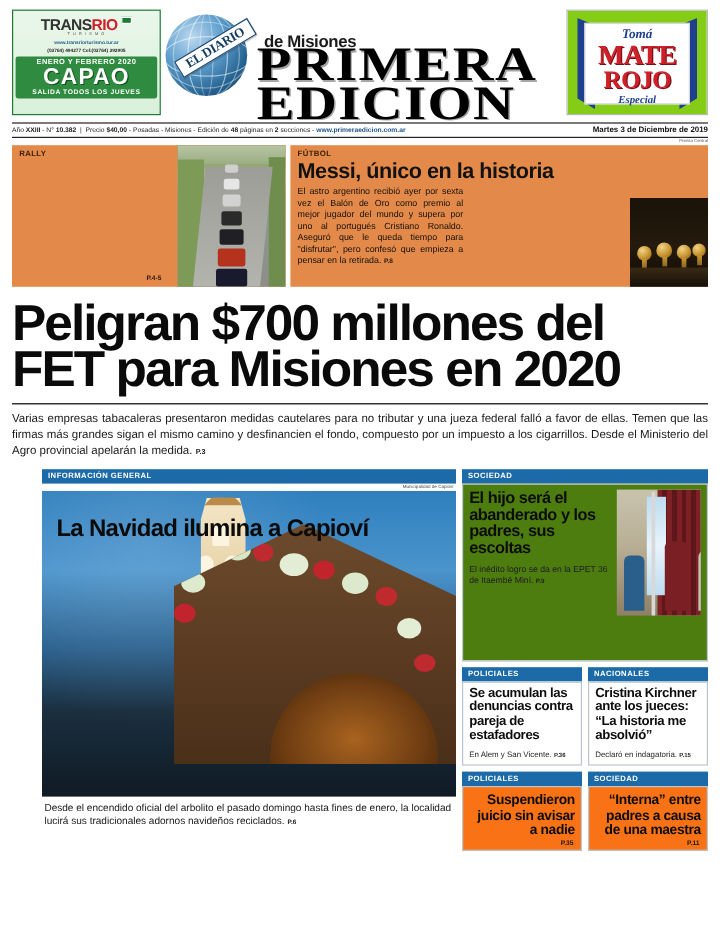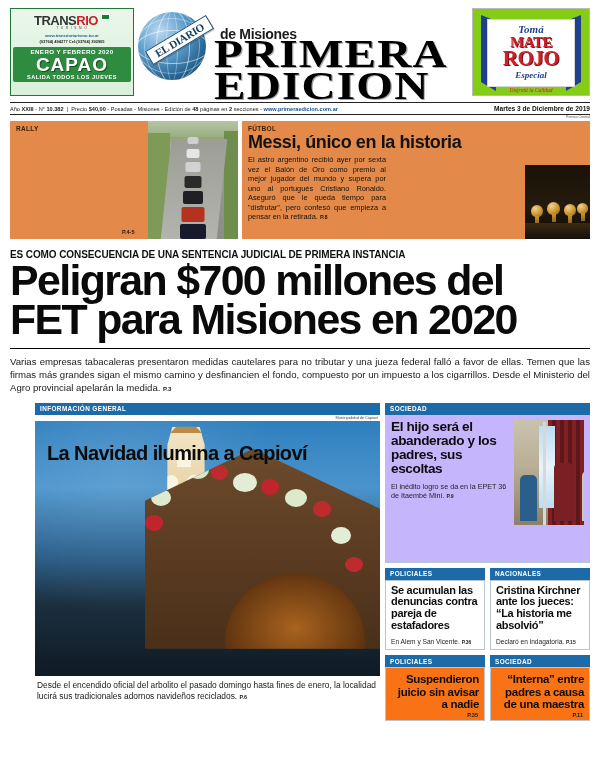--- a/index.html
+++ b/index.html
@@ -77,21 +77,21 @@
   .mate-ribbon-l, .mate-ribbon-r {
     position: absolute; top: 6px; width: 15px; height: 76px; background: #1f3f8f;
   }
   .mate-ribbon-l { left: 8px; clip-path: polygon(0 0,100% 8%,100% 100%,0 88%); }
   .mate-ribbon-r { right: 8px; clip-path: polygon(0 8%,100% 0,100% 88%,0 100%); }
   .mate-card {
     position: absolute; left: 14px; right: 14px; top: 10px; bottom: 8px;
     background: #fff; border: 1px solid #d6d6d6; text-align: center; padding-top: 3px;
   }
   .mate-toma { font-family: "Liberation Serif", serif; font-style: italic; font-weight: bold; font-size: 11px; color: #1f3f8f; }
-  .mate-mate { font-family: "Liberation Serif", serif; font-weight: bold; font-size: 15px; color: #cf2029; line-height: .95; letter-spacing: -.5px; text-shadow: 1px 1px 0 #7a1015; }
+  .mate-mate { font-family: "Liberation Serif", serif; font-weight: bold; font-size: 23px; color: #cf2029; line-height: .95; letter-spacing: -.5px; text-shadow: 1px 1px 0 #7a1015; }
   .mate-rojo { font-family: "Liberation Serif", serif; font-weight: bold; font-size: 21px; color: #cf2029; line-height: .95; letter-spacing: -.5px; text-shadow: 1px 1px 0 #7a1015; }
   .mate-esp { font-family: "Liberation Serif", serif; font-style: italic; font-weight: bold; font-size: 9px; color: #1f3f8f; margin-top: 1px; }
   .mate-dis { font-family: "Liberation Serif", serif; font-style: italic; font-size: 5.5px; color: #cf2029; margin-top: 7px; }
 
   
   .rule-top { height: 1px; background: #222; margin: 2px 10px 0 10px; }
   .infobar {
     display: flex; justify-content: space-between; align-items: baseline;
     margin: 0 10px; padding: 2px 0 2px 0; font-size: 5.6px; color: #222;
     border-bottom: 1px solid #222;
@@ -201,21 +201,21 @@
   .garland { position: absolute; border-radius: 50%; }
   .cap-title {
     position: absolute; left: 12px; top: 22px; z-index: 4;
     font-size: 20px; font-weight: bold; color: #0b0b0b; line-height: 1.04; letter-spacing: -.6px;
   }
   .capiovi-caption {
     font-size: 8.4px; line-height: 1.32; color: #181818; padding: 4px 2px 0 2px; text-align: left;
   }
   .capiovi-caption .pg { font-size: 5.4px; font-weight: bold; }
 
-  .box { border: 1px solid #b9c6cf; background: #c4b5fd; }
+  .box { border: 1px solid #b9c6cf; background: #4d7c0f; }
   .sociedad-box { height: 148px; }
   .sb-inner { display: flex; padding: 4px 5px 0 5px; }
   .sb-text { width: 118px; }
   .sb-text h3 { font-size: 13.6px; font-weight: bold; line-height: 1.03; color: #0d0d0d; letter-spacing: -.4px; }
   .sb-text p { font-size: 7.2px; line-height: 1.25; color: #1f1f1f; margin-top: 6px; }
   .sb-text p .pg { font-size: 5.2px; font-weight: bold; }
   .sb-photo {
     flex: 1; height: 105px; margin-left: 5px;
     background: linear-gradient(#c9c3ae 0%, #b8ae95 45%, #8f7f64 100%);
     position: relative; overflow: hidden;
@@ -350,21 +350,20 @@
           </div>
         <div class="ballon" style="left:52px;bottom:25px;width:11px;height:11px;">
             <i></i>
           </div>
         <div class="podium"></div>
       </div>
     </div>
   </div>
 
   <div class="lead">
-    <div class="lead-kicker">ES COMO CONSECUENCIA DE UNA SENTENCIA JUDICIAL DE PRIMERA INSTANCIA</div>
     <div class="lead-h1">Peligran $700 millones del</div>
     <div class="lead-h1">FET para Misiones en 2020</div>
     <div class="lead-rule"></div>
     <div class="lead-body">
       <span>Varias empresas tabacaleras presentaron medidas cautelares para no tributar y una jueza federal falló a favor de ellas. Temen que las firmas más grandes sigan el mismo camino y desfinancien el fondo, compuesto por un impuesto a los cigarrillos. Desde el Ministerio del Agro provincial apelarán la medida.</span>
       <span class="pg">P.3</span>
     </div>
   </div>
 
   <div class="lower">

